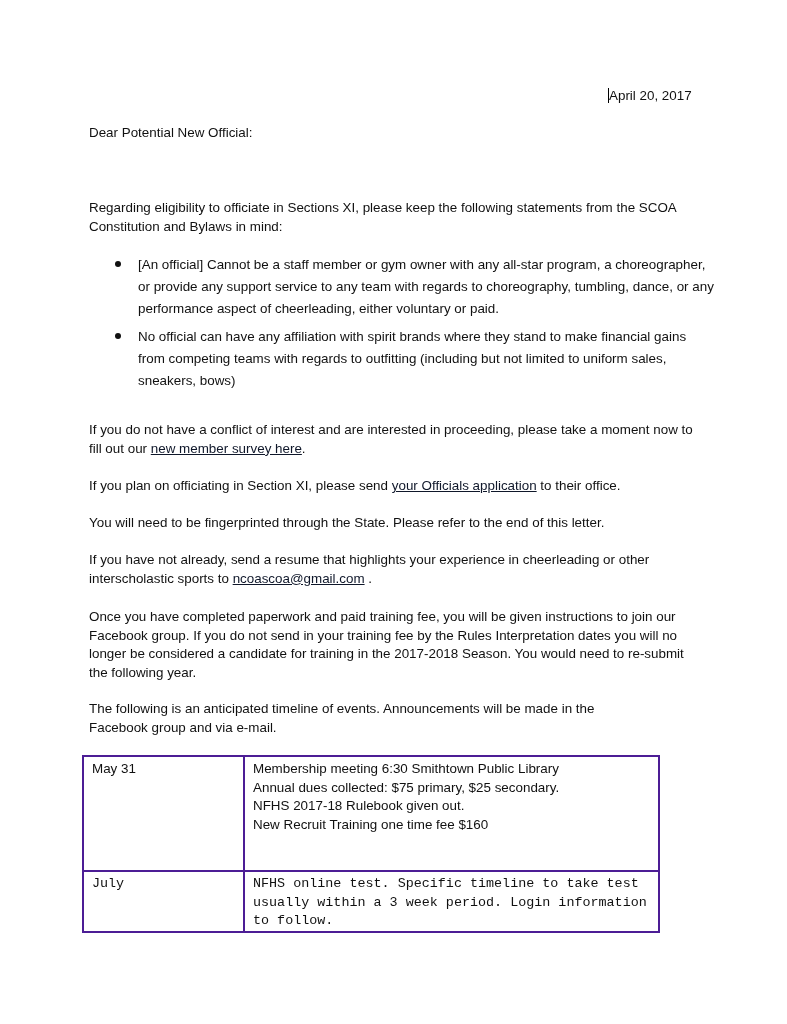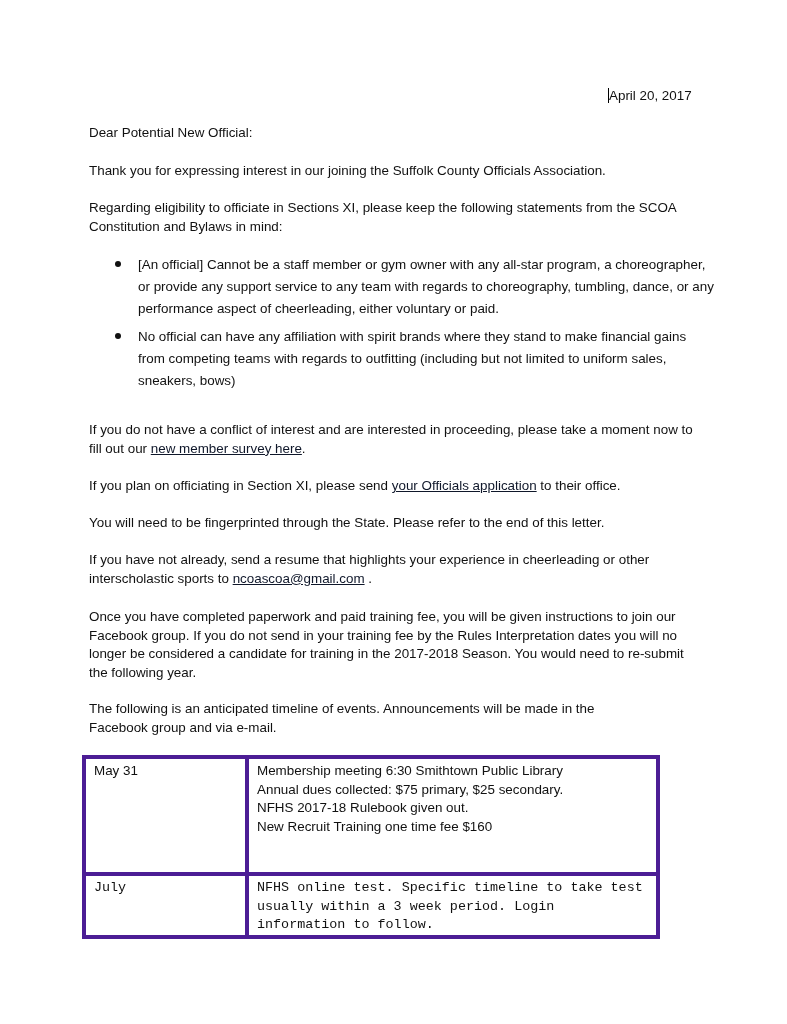--- a/index.html
+++ b/index.html
@@ -7,36 +7,35 @@
       font-family: "Liberation Sans", sans-serif; color: #111; font-size: 13.4px; }
     .page { position: absolute; left: 0; top: 0; width: 787px; height: 1024px; }
     .date { position: absolute; left: 608px; top: 88px; font-size: 13.4px; }
     .date .caret { display: inline-block; width: 1px; height: 15px; background: #000; vertical-align: -3px; margin-right: 0px; }
     .para { position: absolute; left: 89px; width: 620px; line-height: 18.5px; }
     .bullets { position: absolute; left: 115px; width: 600px; margin: 0; padding: 0; list-style: none; }
     .bullets li { position: relative; padding-left: 23px; line-height: 22px; }
     .bullets li .dot { position: absolute; left: 0; top: 7px; width: 6px; height: 6px; border-radius: 50%; background: #111; }
     a.link { color: #0f172a; text-decoration: underline; }
     table.timeline { position: absolute; left: 82px; top: 755px; width: 578px; border-collapse: collapse; }
-    table.timeline td { border: 4px solid #4c1d95; vertical-align: top; padding: 3px 8px 0 8px; line-height: 18.5px; }
+    table.timeline td { border: 2px solid #4c1d95; vertical-align: top; padding: 3px 8px 0 8px; line-height: 18.5px; }
     table.timeline td.when { width: 143px; }
     .r1 td { height: 110px; }
     .r2 td { height: 52px; font-family: Liberation Mono, monospace; }
     .line { display: block; }
   </style>
 </head>
 <body>
 
 <div class="page">
 
   <div class="date"><span class="caret"></span><span>April 20,  2017</span></div>
 
   <div class="para" style="top:124px">Dear Potential New Official:</div>
 
-  <div class="para" style="top:162px">Thank you for expressing interest in our joining the Suffolk County Officials Association.</div>
 
   <div class="para" style="top:199px; width:600px">Regarding eligibility to officiate in Sections XI, please keep the following statements from the SCOA Constitution and Bylaws in mind:</div>
 
   <ul class="bullets" style="top:254px">
     <li><span class="dot"></span><span>[An official] Cannot be a staff member or gym owner with any all-star program, a choreographer, or provide any support service to any team with regards to choreography, tumbling, dance, or any performance aspect of cheerleading, either voluntary or paid.</span></li>
     <li style="margin-top:6px"><span class="dot"></span><span>No official can have any affiliation with spirit brands where they stand to make financial gains from competing teams with regards to outfitting (including but not limited to uniform sales, sneakers, bows)</span></li>
   </ul>
 
   <div class="para" style="top:421px; width:615px"><span>If you do not have a conflict of interest and are interested in proceeding, please take a moment now to fill out our </span><a class="link" href="#">new member survey here</a><span>.</span></div>
 

